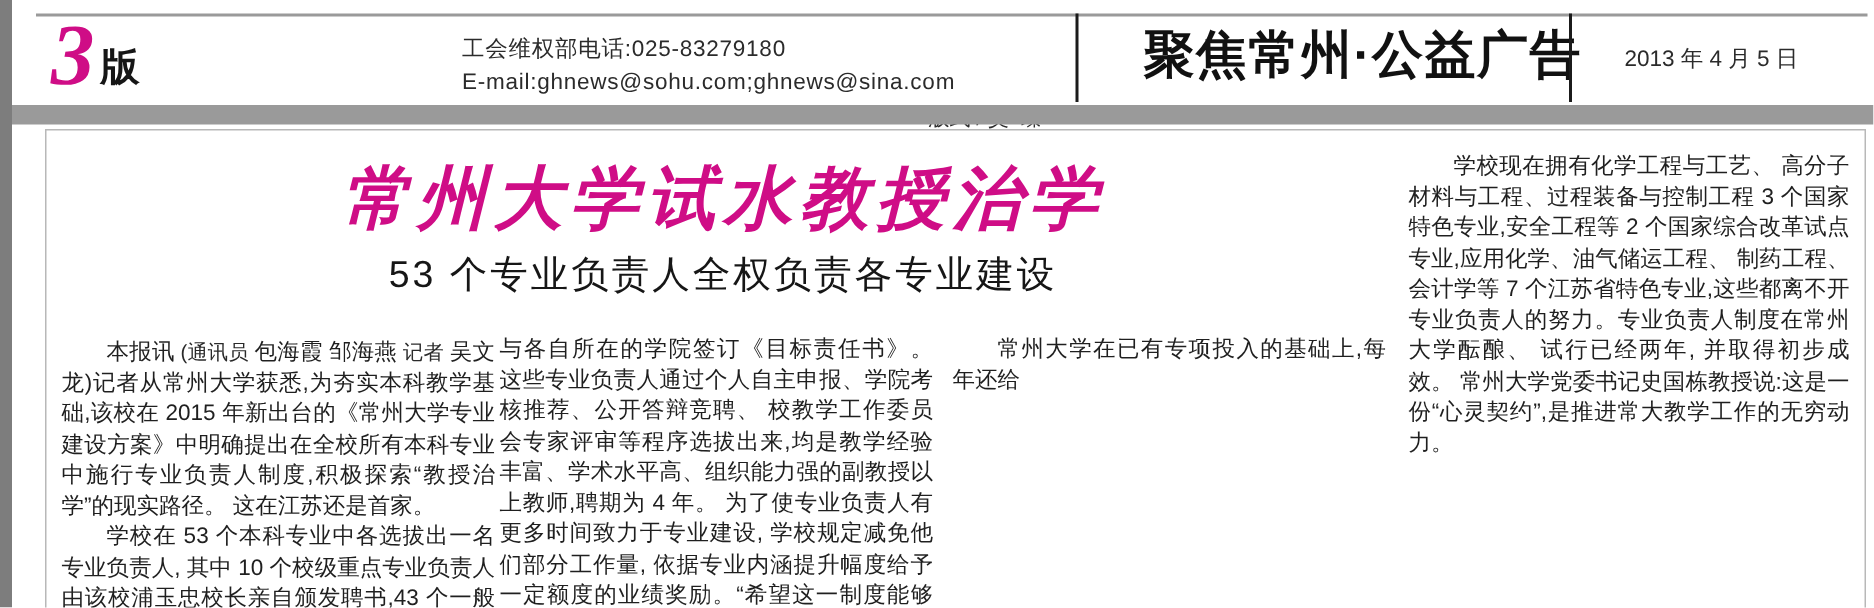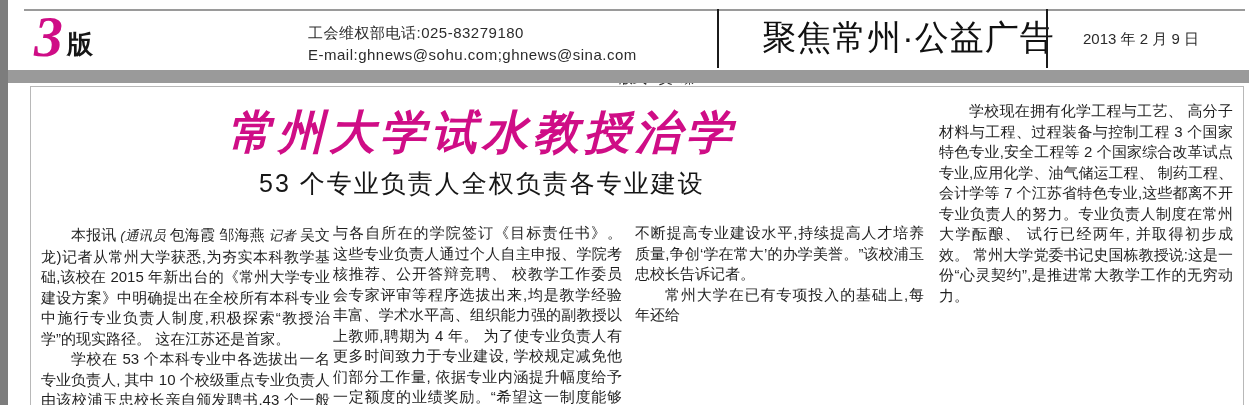--- a/index.html
+++ b/index.html
@@ -18,21 +18,21 @@
     font-size:58px;line-height:54px;color:#cf0d86;
   }
   .page-number .ban{font-size:26px;font-weight:bold;color:#161616;margin-left:4px;margin-bottom:2px;}
   .contact{position:absolute;left:268px;top:22px;font-size:15px;line-height:22px;color:#2b2b2b;letter-spacing:.5px;margin-left:40px;}
   .credits{position:absolute;left:619px;top:23px;font-size:14px;line-height:22px;color:#2b2b2b;white-space:pre;}
   .vrule{position:absolute;top:9px;height:59px;width:2px;background:#1b1b1b;}
   .vrule-1{left:717px;}
   .vrule-2{left:1046px;}
   .masthead-title{
     position:absolute;left:719px;width:379px;top:15px;text-align:center;
-    font-size:34px;line-height:44px;font-weight:400;color:#111;letter-spacing:1px;
+    font-size:34px;line-height:44px;font-weight:700;color:#111;letter-spacing:1px;
   }
   .date{position:absolute;left:1083px;top:30px;font-size:15px;color:#2b2b2b;white-space:pre;}
   .gray-bar{position:absolute;left:8px;top:70px;width:1241px;height:13px;background:#9a9a9a;}
 
   
   .content-box{
     position:absolute;left:30px;top:86px;width:1214px;height:330px;
     border:1px solid #b8b8b8;background:#fff;box-sizing:border-box;overflow:hidden;
   }
   .headline{position:absolute;left:10px;top:20px;width:882px;text-align:center;}
@@ -48,21 +48,21 @@
     position:absolute;width:289px;font-size:15px;line-height:20.5px;
     text-align:justify;color:#1f1f1f;
   }
   .col-1{left:10px;top:138px;}
   .col-2{left:302px;top:136px;}
   .col-3{left:604px;top:136px;}
   .col-4{left:908px;top:14px;width:294px;}
   .para{margin:0;}
   .para.indent{text-indent:2em;}
   .byline-b{font-weight:normal;}
-  .byline-i{font-style:italic;font-size:13.5px;color:#2a2a2a;}
+  .byline-i{font-size:13.5px;color:#2a2a2a;}
 </style>
 </head>
 <body>
 
 <div class="left-strip"></div>
 <div class="top-rule"></div>
 
 <div class="page-number">
   <span class="num">3</span>
   <span class="ban">版</span>
@@ -74,40 +74,39 @@
 </div>
 
 <div class="credits">
   <div>版式 / 艾  臻</div>
   <div>校对 / 聂  晶</div>
 </div>
 
 <div class="vrule vrule-1"></div>
 <div class="masthead-title">聚焦常州·公益广告</div>
 <div class="vrule vrule-2"></div>
-<div class="date">2013 年 2 月 9 日</div>
+<div class="date">2013 年 4 月 5 日</div>
 
 <div class="gray-bar"></div>
 
 <div class="content-box">
   <div class="headline">
     <div class="main-title">常州大学试水教授治学</div>
     <div class="sub-title">53 个专业负责人全权负责各专业建设</div>
   </div>
 
   <div class="col col-1">
     <p class="para indent"><span class="byline-b">本报讯</span><span class="byline-i"> (通讯员 </span><span class="byline-b">包海霞 邹海燕</span><span class="byline-i"> 记者 </span><span class="byline-b">吴文龙</span><span>)记者从常州大学获悉,为夯实本科教学基础,该校在 2015 年新出台的《常州大学专业建设方案》中明确提出在全校所有本科专业中施行专业负责人制度,积极探索“教授治学”的现实路径。 这在江苏还是首家。</span></p>
     <p class="para indent">学校在 53 个本科专业中各选拔出一名专业负责人, 其中 10 个校级重点专业负责人由该校浦玉忠校长亲自颁发聘书,43 个一般专业负责人</p>
   </div>
 
   <div class="col col-2">
     <p class="para">与各自所在的学院签订《目标责任书》。 这些专业负责人通过个人自主申报、学院考核推荐、公开答辩竞聘、 校教学工作委员会专家评审等程序选拔出来,均是教学经验丰富、学术水平高、组织能力强的副教授以上教师,聘期为 4 年。 为了使专业负责人有更多时间致力于专业建设, 学校规定减免他们部分工作量, 依据专业内涵提升幅度给予一定额度的业绩奖励。“希望这一制度能够完善本科教学基层组织建设,重构教学工作责任体系,</p>
   </div>
 
   <div class="col col-3">
-    <p class="para">不断提高专业建设水平,持续提高人才培养质量,争创‘学在常大’的办学美誉。”该校浦玉忠校长告诉记者。</p>
     <p class="para indent">常州大学在已有专项投入的基础上,每年还给</p>
   </div>
 
   <div class="col col-4">
     <p class="para indent">学校现在拥有化学工程与工艺、 高分子材料与工程、过程装备与控制工程 3 个国家特色专业,安全工程等 2 个国家综合改革试点专业,应用化学、油气储运工程、 制药工程、 会计学等 7 个江苏省特色专业,这些都离不开专业负责人的努力。专业负责人制度在常州大学酝酿、 试行已经两年, 并取得初步成效。 常州大学党委书记史国栋教授说:这是一份“心灵契约”,是推进常大教学工作的无穷动力。</p>
   </div>
 </div>
 
 </body></html>

